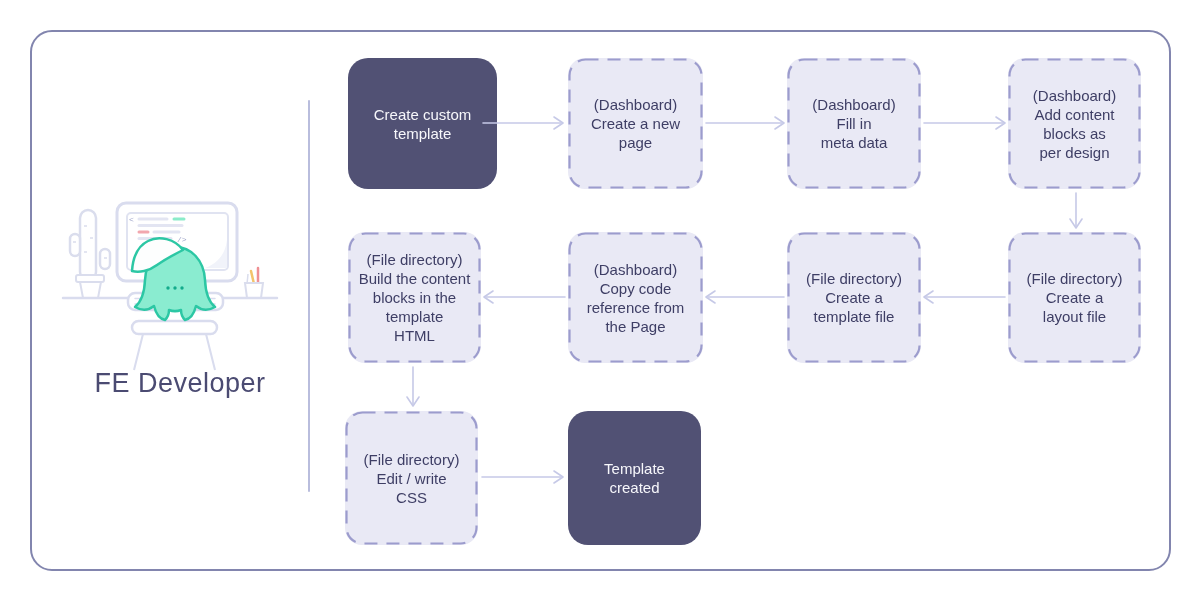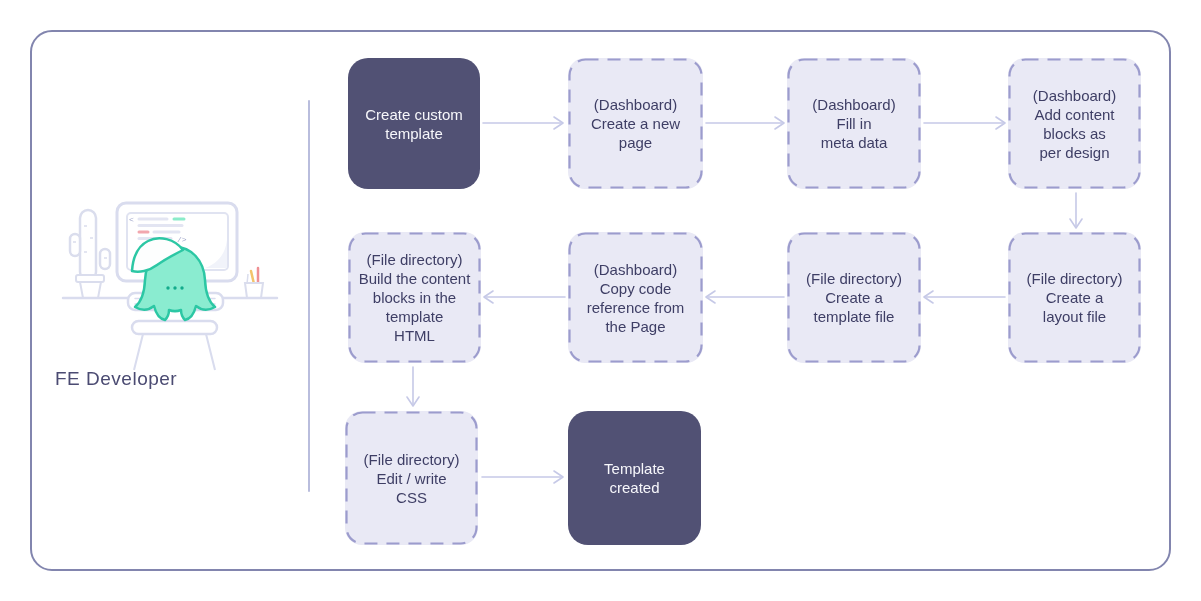--- a/index.html
+++ b/index.html
@@ -20,22 +20,22 @@
   .node.solid{background:#515174;border-radius:20px;}
   .node.solid .lbl{color:#f7f7fb;}
   .node .dash{position:absolute;left:0;top:0;z-index:1;}
   .node .dash rect{fill:none;stroke:#9c9ccd;stroke-width:2.2;stroke-dasharray:13 9;}
 
   .arrows{position:absolute;left:0;top:0;pointer-events:none;}
   .arrows path{stroke:#c6c9e7;stroke-width:1.6;fill:none;stroke-linecap:round;
                stroke-linejoin:round;}
 
   .persona{position:absolute;left:55px;top:192px;width:250px;}
-  .persona-label{position:absolute;left:55px;top:368px;width:250px;
-                 font-size:19px;letter-spacing:0.5px;color:#4b4b72;}
+  .persona-label{position:absolute;left:55px;top:368px;width:250px;text-align:center;
+                 font-size:27px;letter-spacing:0.5px;color:#4b4b72;}
 </style>
 </head>
 <body>
 
 <div class="frame"></div>
 <div class="divider"></div>
 
 <svg class="persona" width="250" height="185" viewBox="0 0 250 185">
 
   <g stroke="#dadded" fill="#ffffff" stroke-width="2.5">
@@ -108,21 +108,21 @@
     <g fill="#13ab8b" stroke="none">
       <circle cx="113" cy="96" r="1.7"></circle>
       <circle cx="120" cy="96" r="1.7"></circle>
       <circle cx="127" cy="96" r="1.7"></circle>
     </g>
   </g>
 </svg>
 
 <div class="persona-label">FE Developer</div>
 
-<div class="node solid" style="left:348px;top:58px;width:132px;height:131px">
+<div class="node solid" style="left:348px;top:58px;width:149px;height:131px">
   <span class="lbl">Create custom
 template</span>
 </div>
 
 <div class="node dashed" style="left:568px;top:58px;width:135px;height:131px">
   <svg class="dash" width="135" height="131">
       <rect x="1.5" y="1.5" width="132" height="128" rx="16"></rect>
     </svg>
   <span class="lbl">(Dashboard)
 Create a new

